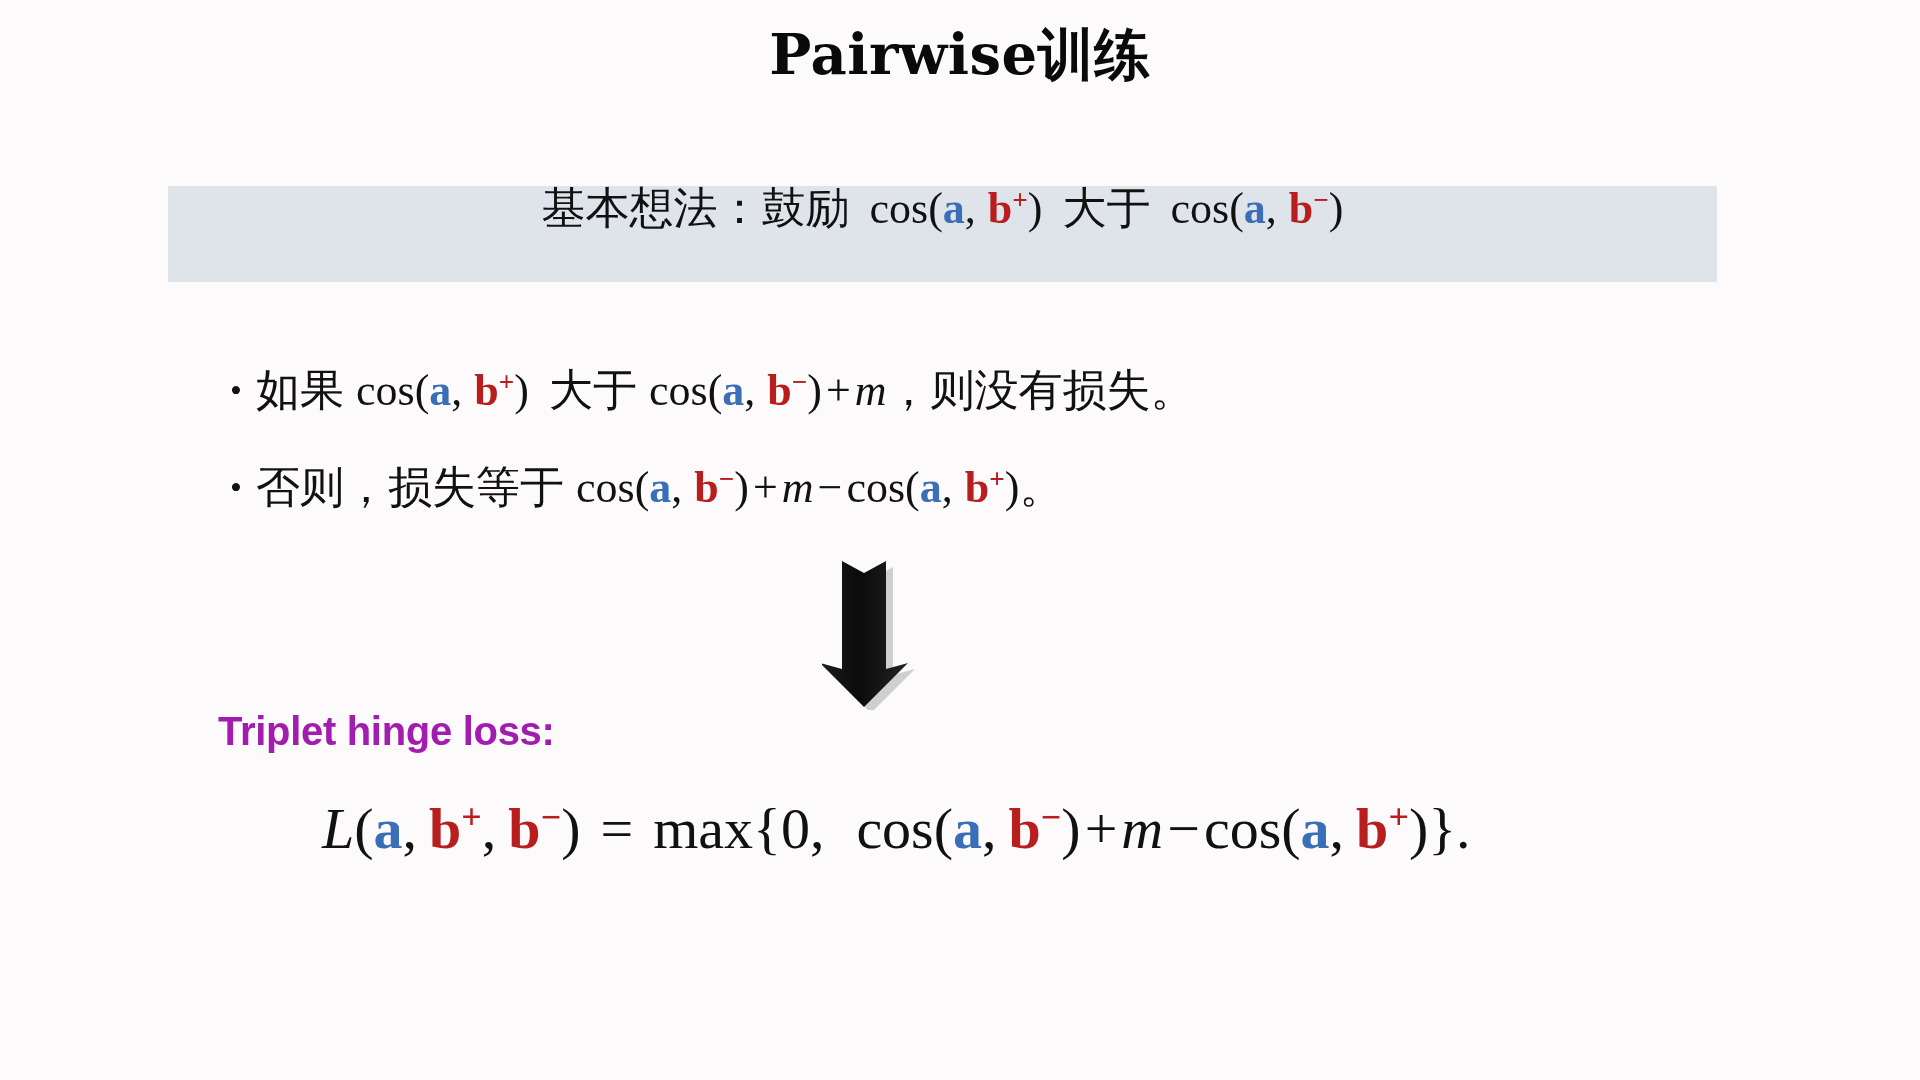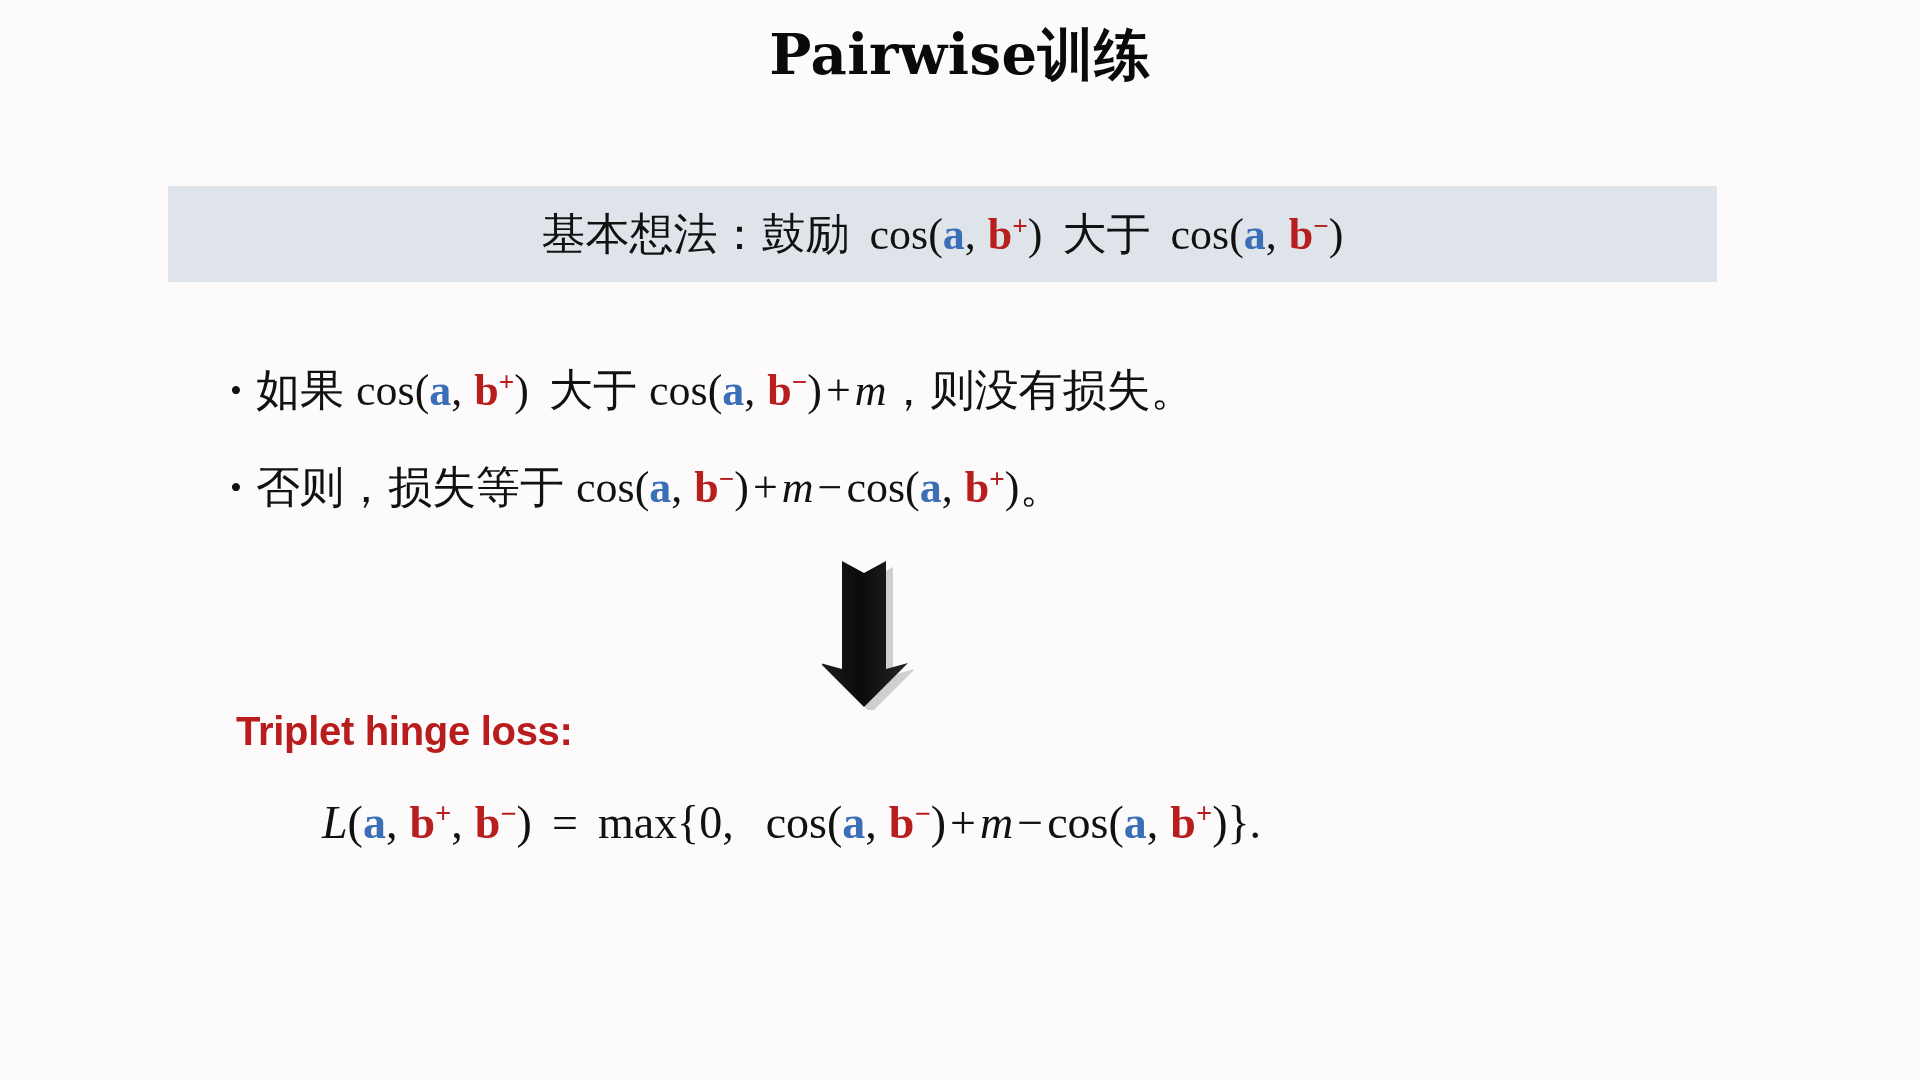--- a/index.html
+++ b/index.html
@@ -32,21 +32,20 @@
 
   
   #idea-box {
     position: absolute;
     left: 168px;
     top: 186px;
     width: 1549px;
     height: 96px;
     background: #dfe3ea;
     display: flex;
-    align-items: center;
     justify-content: center;
   }
   #idea-box .line {
     font-size: 44px;
     color: #111;
     white-space: nowrap;
     line-height: 1;
   }
 
   
@@ -72,36 +71,36 @@
     position: absolute;
     left: 822px;
     top: 554px;
     width: 92px;
     height: 156px;
   }
 
   
   #triplet-label {
     position: absolute;
-    left: 236px;
+    left: 218px;
     top: 709px;
     font-family: "Liberation Sans", sans-serif;
     font-weight: bold;
     font-size: 40px;
-    color: #b91c1c;
+    color: #a21caf;
     white-space: nowrap;
     letter-spacing: -0.3px;
   }
 
   
   #loss-formula {
     position: absolute;
     left: 322px;
     top: 800px;
-    font-size: 46px;
+    font-size: 58px;
     color: #111;
     white-space: nowrap;
     line-height: 1;
   }
 
   
   .mvar { font-style: italic; }
   .vec-a { color: #3a6fb8; font-weight: bold; font-style: normal; }
   .vec-b { color: #b81e1e; font-weight: bold; font-style: normal; }
   .sup  { font-size: 0.62em; vertical-align: 0.52em; font-weight: bold; }

